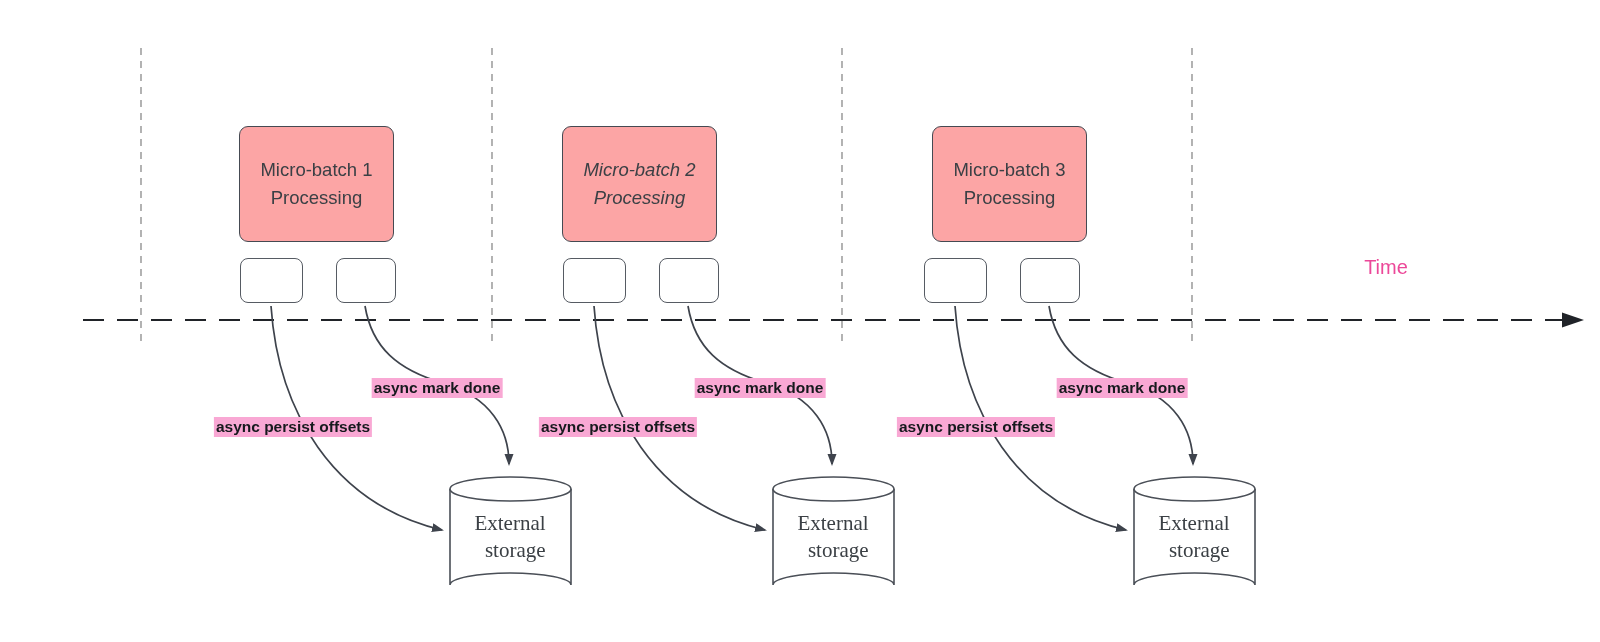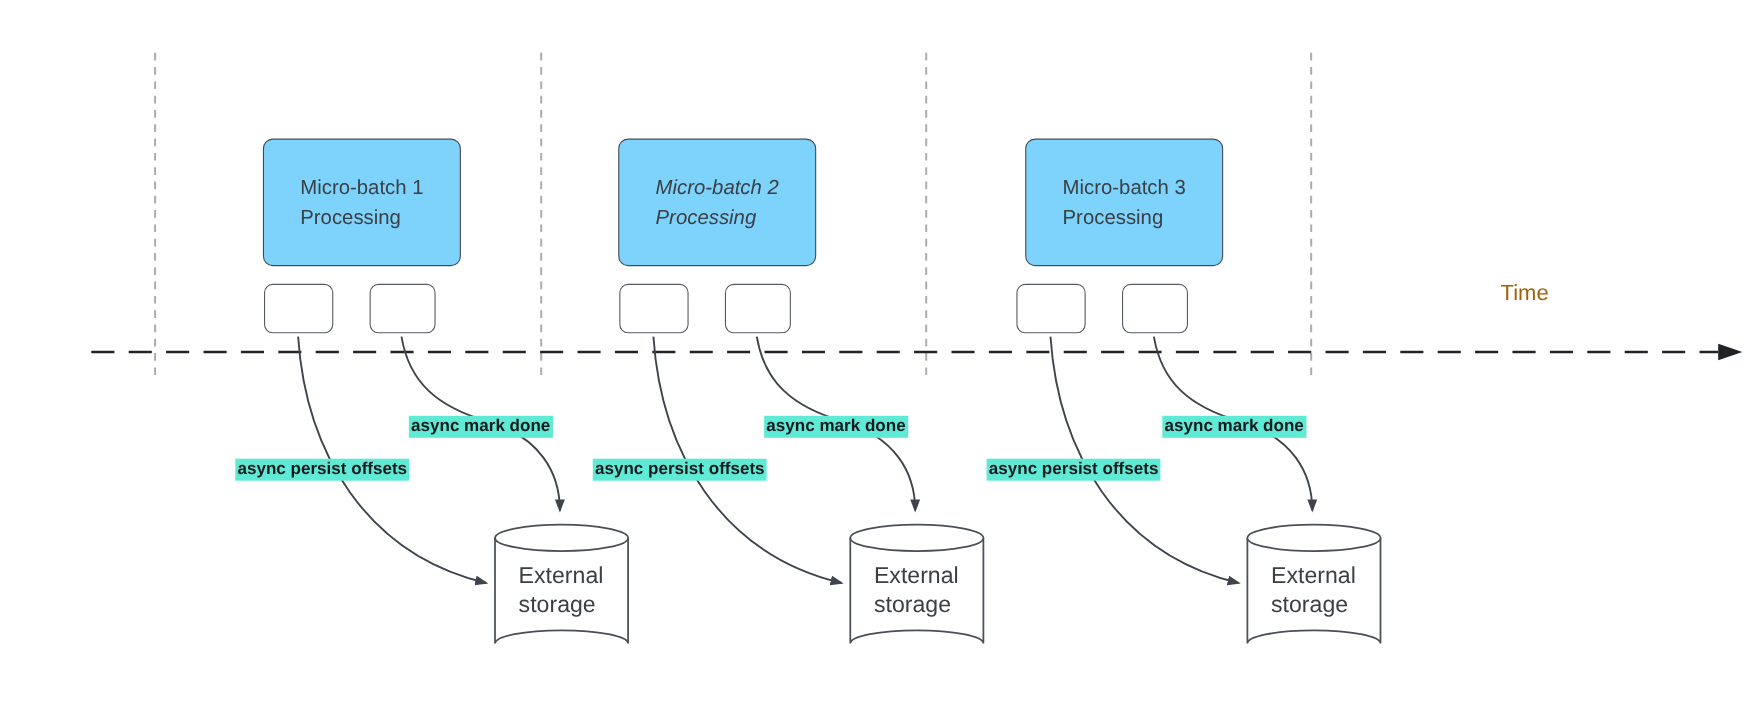--- a/index.html
+++ b/index.html
@@ -6,58 +6,60 @@
   #canvas{
     position:relative;
     width:1600px;height:642px;
     background:#ffffff;
     font-family:"Liberation Sans", sans-serif;
     overflow:hidden;
   }
   #connector-layer{position:absolute;left:0;top:0;width:1600px;height:642px;}
   .proc-box{
     position:absolute;
-    width:180px;height:116px;
+    width:155px;height:116px;
     border:1.6px solid #454a52;
     border-radius:9px;
-    background:#7dd3fc;
+    background:#fca5a5;
     display:flex;align-items:center;justify-content:center;
+    text-align:center;
     font-size:18.5px;line-height:1.5;color:#3b4045;
     white-space:pre-line;
     box-sizing:border-box;
   }
   .task-box{
     position:absolute;
     top:258px;height:45px;
     border:1.8px solid #565b63;
     border-radius:8px;
     background:#ffffff;
     box-sizing:border-box;
   }
   .task-a{width:63px;}
   .task-b{width:60px;}
   .conn-label{
     position:absolute;
     transform:translate(-50%,-50%);
     font-size:15.5px;font-weight:700;color:#16191d;
     white-space:nowrap;
-    background:#5eead4;
+    background:#f9a8d4;
     padding:1px 2px;
   }
   .storage-label{
     position:absolute;
     transform:translate(-50%,-50%);
-    text-align:left;
+    text-align:right;
     font-size:21px;line-height:1.3;color:#3b4045;
     white-space:pre-line;
+    font-family:Liberation Serif, serif;
   }
   .time-label{
     position:absolute;
     transform:translate(-50%,-50%);
-    font-size:20px;color:#a16207;
+    font-size:20px;color:#ec4899;
   }
 </style>
 </head>
 <body>
 
 <div id="canvas">
 
   <svg id="connector-layer" viewBox="0 0 1600 642" xmlns="http://www.w3.org/2000/svg">
     <defs>
       <marker id="arrow" markerWidth="12" markerHeight="10" refX="10" refY="4.5" orient="auto" markerUnits="userSpaceOnUse">

